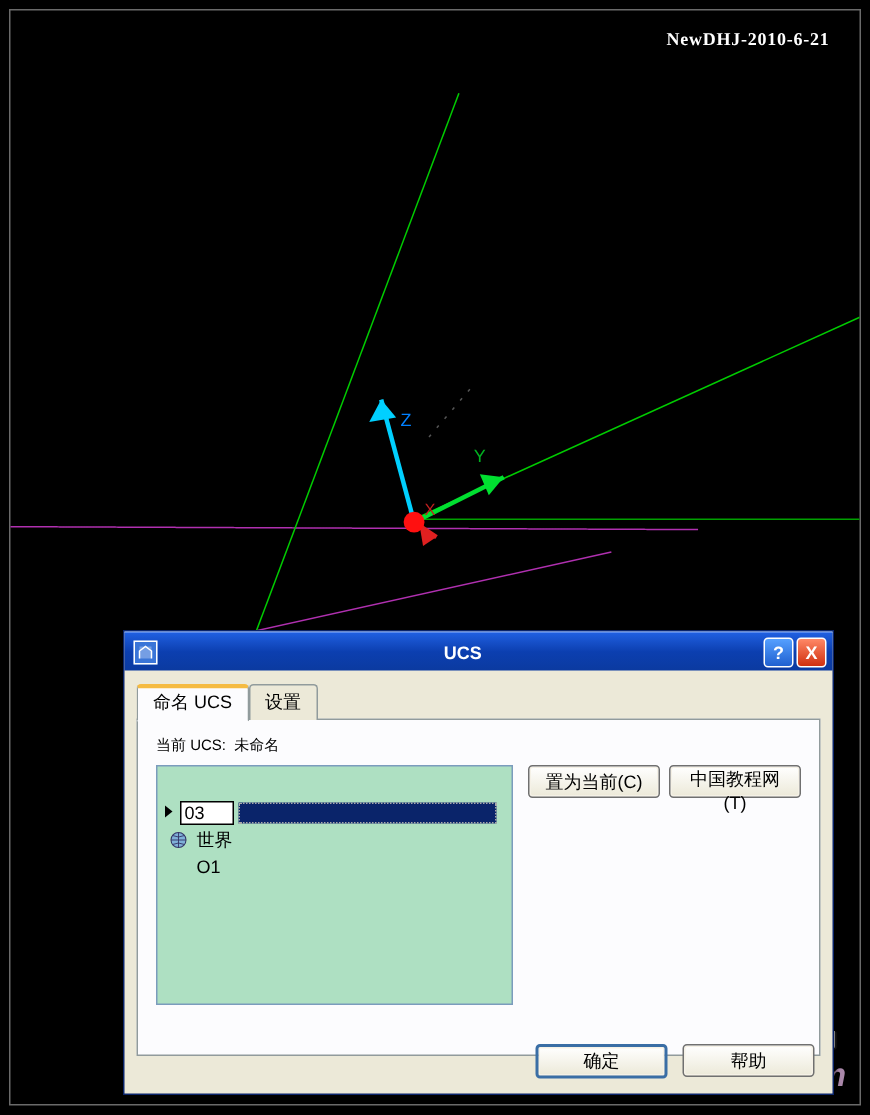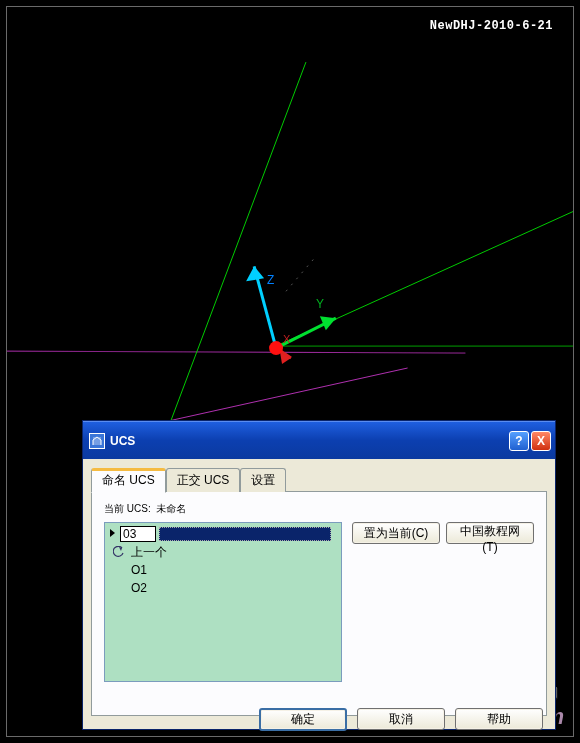--- a/index.html
+++ b/index.html
@@ -21,21 +21,21 @@
     border: 1px solid #6a6a6a;
     background: #000;
   }
   .watermark-top {
     position: absolute;
     top: 12px;
     right: 20px;
     color: #fff;
     font-weight: bold;
     font-size: 12px;
-    font-family: Liberation Mono, monospace;
+    font-family: Liberation Serif, serif;
     letter-spacing: 0.5px;
   }
   .axes-svg {
     position: absolute;
     top: 0; left: 0;
     width: 100%; height: 100%;
     pointer-events: none;
   }
   .wm-cn {
     position: absolute;
@@ -70,28 +70,29 @@
     position: absolute;
     left: 82px;
     top: 420px;
     width: 474px;
     height: 310px;
     background: #ece9d8;
     border: 1px solid #0a246a;
     box-shadow: 2px 2px 2px rgba(0,0,0,0.4);
   }
   .titlebar {
-    height: 38px;
+    height: 26px;
     background: linear-gradient(to bottom, #1f5fe0 0%, #0c3fb0 50%, #0b3aa0 100%);
     display: flex;
     align-items: center;
     padding: 0 4px 0 6px;
     color: #fff;
     font-weight: bold;
     border-top: 1px solid #5a8cf0;
+    text-align: center;
   }
   .titlebar-icon {
     width: 16px; height: 16px;
     background: #3a75d8;
     border: 1px solid #fff;
     margin-right: 5px;
     display: inline-flex;
     align-items: center;
     justify-content: center;
     font-size: 9px;
@@ -179,20 +180,21 @@
   }
   .ucs-item .icon-slot {
     width: 16px; height: 14px;
     display: inline-flex;
     align-items: center; justify-content: center;
     font-size: 11px;
   }
   .ucs-item.editing {
     background: transparent;
     padding-left: 1px;
+    margin-top: 20px;
   }
   .edit-wrap {
     display: inline-flex;
     align-items: center;
     height: 16px;
   }
   .arrow-cue {
     width: 6px; height: 14px;
     display: inline-block;
   }
@@ -293,21 +295,20 @@
           <path d="M1 9 L1 4 L5 1 L9 4 L9 9" stroke="#fff" stroke-width="1" fill="none"></path>
         </svg>
     </span>
     <span class="titlebar-title">UCS</span>
     <span class="titlebar-btn btn-help">?</span>
     <span class="titlebar-btn btn-close">X</span>
   </div>
   <div class="dialog-body">
     <div class="tabs">
       <div class="tab active">命名 UCS</div>
-      <div class="tab">正交 UCS</div>
       <div class="tab">设置</div>
     </div>
     <div class="tab-panel">
       <div class="current-line">
         <span>当前 UCS:</span>&nbsp;&nbsp;<span>未命名</span>
       </div>
       <div class="list-row">
         <div class="ucs-list">
           <div class="ucs-item editing">
             <span class="arrow-cue">
@@ -316,40 +317,35 @@
                 </svg>
             </span>
             <span class="edit-wrap">
               <input class="edit-box" value="03" style="">
             </span>
             <span class="selected-bar"></span>
           </div>
           <div class="ucs-item">
             <span class="icon-slot">
               <svg width="12" height="12" viewBox="0 0 12 12">
-                  <path d="M9 2 A5 5 0 1 0 10 7" stroke="#336" stroke-width="1.2" fill="none"></path>
-                  <polygon points="9,2 6,1 8,5" fill="#336"></polygon>
+                  <circle cx="6" cy="6" r="5" fill="#7fb0d8" stroke="#336" stroke-width="0.7"></circle>
+                  <path d="M1 6 H11 M6 1 V11 M2 3 Q6 5 10 3 M2 9 Q6 7 10 9" stroke="#336" stroke-width="0.6" fill="none"></path>
                 </svg>
             </span>
-            <span>上一个</span>
+            <span>世界</span>
           </div>
           <div class="ucs-item">
             <span class="icon-slot"></span>
             <span>O1</span>
-          </div>
-          <div class="ucs-item">
-            <span class="icon-slot"></span>
-            <span>O2</span>
           </div>
         </div>
         <div class="side-buttons">
           <button class="winbtn">置为当前(C)</button>
           <button class="winbtn">中国教程网(T)</button>
         </div>
       </div>
     </div>
     <div class="bottom-buttons">
       <button class="winbtn default">确定</button>
-      <button class="winbtn">取消</button>
       <button class="winbtn">帮助</button>
     </div>
   </div>
 </div>
 
 </body></html>

